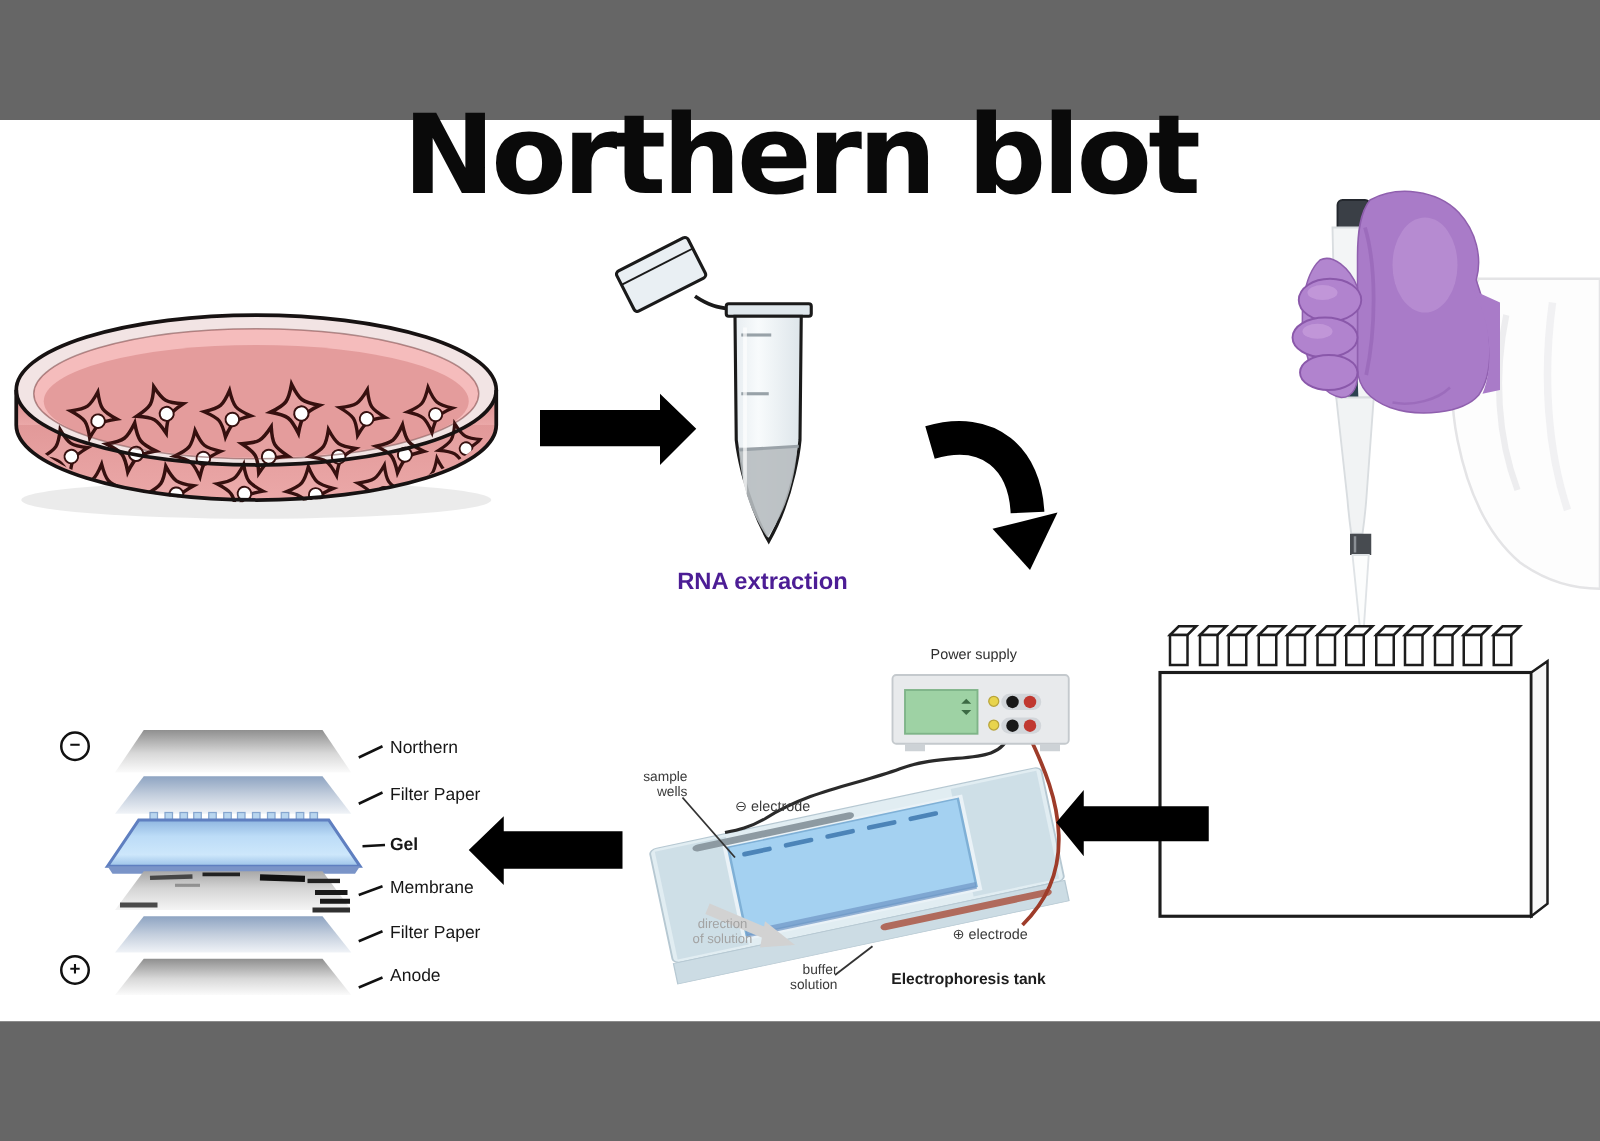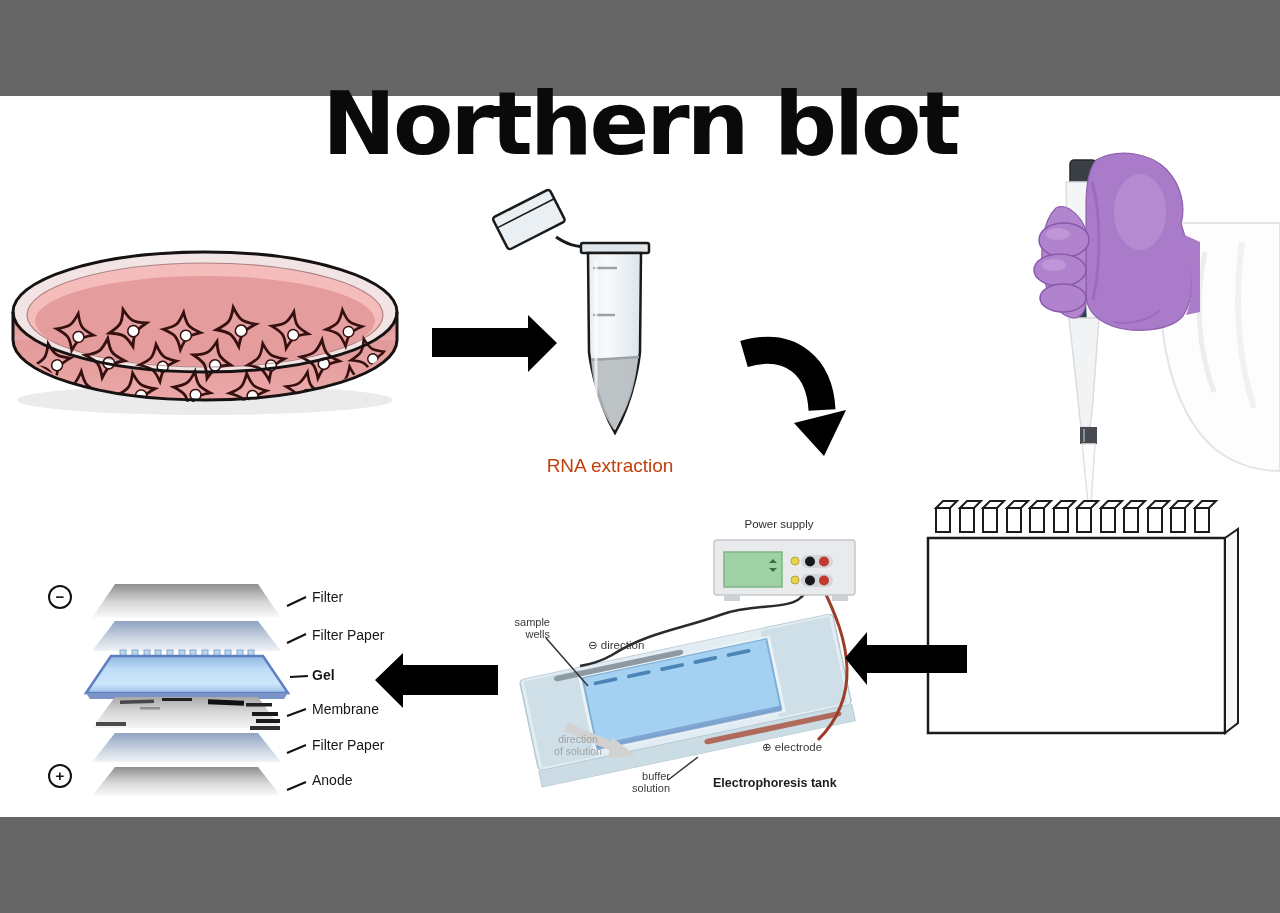--- a/index.html
+++ b/index.html
@@ -6,21 +6,21 @@
   .stage{position:relative;width:1280px;height:913px;background:#ffffff;overflow:hidden;
          font-family:"Liberation Sans","DejaVu Sans",sans-serif;}
   .bar{position:absolute;left:0;width:1280px;background:#666666;}
   .bar.top{top:0;height:96px;}
   .bar.bottom{top:817px;height:96px;}
   h1.title{position:absolute;top:78px;left:0;width:1280px;margin:0;text-align:center;
            font-family:"DejaVu Sans","Liberation Sans",sans-serif;
            font-size:88px;font-weight:bold;letter-spacing:-3px;color:#0a0a0a;line-height:1.05;}
   svg.art{position:absolute;left:0;top:0;width:1280px;height:913px;}
   .lb{position:absolute;color:#333;white-space:pre-line;}
-  .rna{left:505px;top:455px;width:210px;text-align:center;font-size:19px;font-weight:normal;color:#c2410c;}
+  .rna{left:505px;top:455px;width:210px;text-align:center;font-size:19px;font-weight:bold;color:#4c1d95;}
   .psu{left:714px;top:518px;width:130px;text-align:center;font-size:11.5px;font-weight:normal;color:#2e2e2e;}
   .wells{left:498px;top:616px;width:52px;text-align:right;font-size:11px;line-height:12px;color:#3a3a3a;}
   .eneg{left:588px;top:638px;font-size:11.5px;color:#3a3a3a;}
   .dir{left:536px;top:734px;width:84px;text-align:center;font-size:10.5px;line-height:11.5px;color:#a3a3a3;}
   .buf{left:616px;top:770px;width:54px;text-align:right;font-size:11px;line-height:12px;color:#3a3a3a;}
   .epos{left:762px;top:740px;font-size:11.5px;color:#3a3a3a;}
   .tank{left:713px;top:776px;width:170px;text-align:left;font-size:12.5px;font-weight:bold;color:#1d1d1d;}
   .stk{left:312px;font-size:14px;color:#161616;}
   .s0{top:589px;} .s1{top:627px;} .s2{top:667px;font-weight:bold;} .s3{top:701px;} .s4{top:737px;} .s5{top:772px;}
   .pole{position:absolute;left:48px;width:20px;height:20px;border:2.2px solid #111;border-radius:50%;
@@ -277,31 +277,31 @@
     </g>
   </svg>
 
   <h1 class="title">Northern blot</h1>
 
   <div class="lb rna">RNA extraction</div>
 
   <div class="lb psu">Power supply</div>
   <div class="lb wells">sample
 wells</div>
-  <div class="lb eneg">⊖ direction</div>
+  <div class="lb eneg">⊖ electrode</div>
   <div class="lb dir">direction
 of solution</div>
   <div class="lb buf">buffer
 solution</div>
   <div class="lb epos">⊕ electrode</div>
   <div class="lb tank">Electrophoresis tank</div>
 
   <div class="pole pneg">−</div>
   <div class="pole ppos">+</div>
 
-  <div class="lb stk s0">Filter</div>
+  <div class="lb stk s0">Northern</div>
   <div class="lb stk s1">Filter Paper</div>
   <div class="lb stk s2">Gel</div>
   <div class="lb stk s3">Membrane</div>
   <div class="lb stk s4">Filter Paper</div>
   <div class="lb stk s5">Anode</div>
 
 </div>
 
 </body></html>

